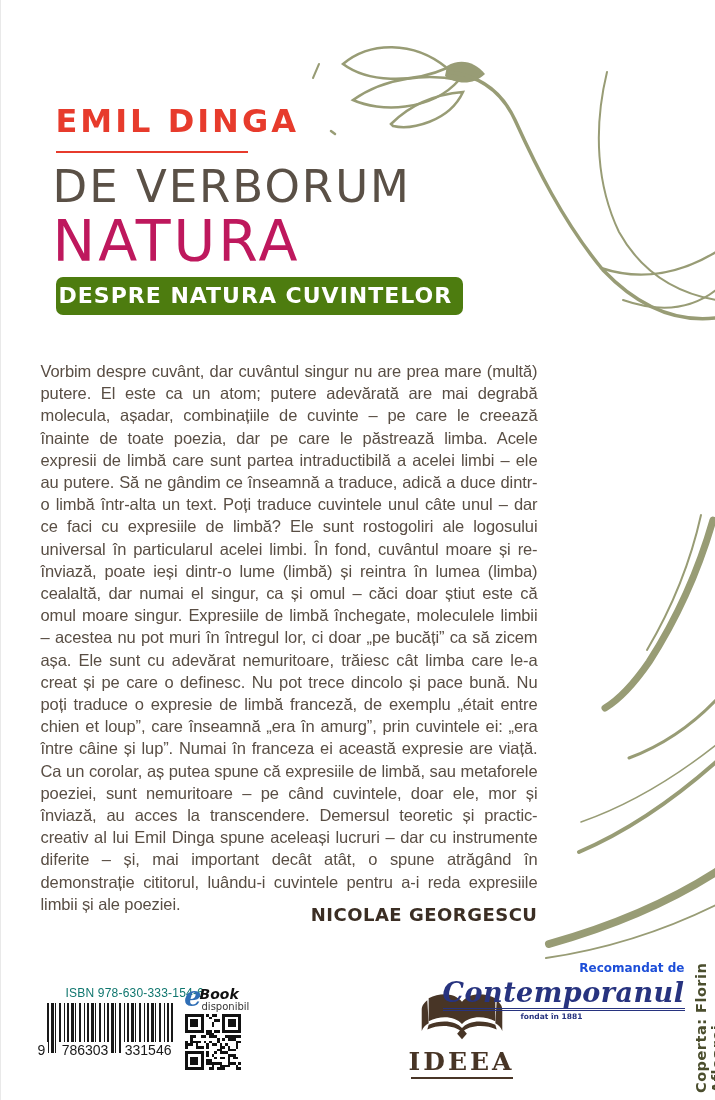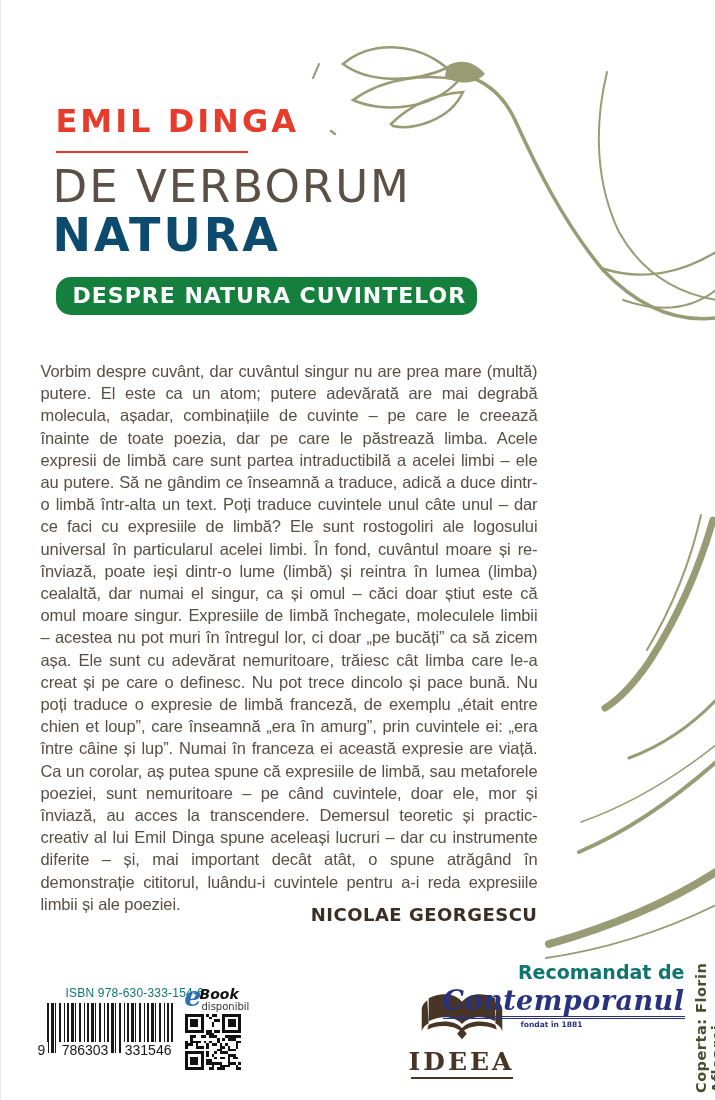--- a/index.html
+++ b/index.html
@@ -20,29 +20,29 @@
   .author-rule{position:absolute;left:55px;top:151px;width:192px;height:2px;background:#e73b2c;}
   .title-line1{
     position:absolute;left:52px;top:160px;
     font-family:"DejaVu Sans",sans-serif;
     font-size:45px;font-weight:400;letter-spacing:2px;
     color:#5a5046;white-space:nowrap;
   }
   .title-line2{
     position:absolute;left:52px;top:208px;
     font-family:"DejaVu Sans",sans-serif;
-    font-size:46px;font-weight:700;letter-spacing:3px;
-    color:#0c4a6e;white-space:nowrap;
+    font-size:57px;font-weight:400;letter-spacing:3px;
+    color:#be185d;white-space:nowrap;
   }
   .subtitle-badge{
     position:absolute;left:55px;top:277px;
-    background:#15803d;color:#ffffff;border-radius:15px;
+    background:#4d7c0f;color:#ffffff;border-radius:7px;
     font-family:"DejaVu Sans",sans-serif;
     font-size:22px;font-weight:700;letter-spacing:1px;
-    padding:6px 11px 7px 17px;white-space:nowrap;
+    padding:6px 11px 7px 3px;white-space:nowrap;
   }
 
   
   .blurb{
     position:absolute;left:40px;top:360px;width:497px;
     font-size:16.5px;line-height:22.2px;letter-spacing:-0.1px;
     color:#594e44;text-align:justify;
   }
   .blurb-author{
     position:absolute;left:40px;top:904px;width:497px;
@@ -88,21 +88,21 @@
     font-family:"DejaVu Serif",serif;font-size:25px;font-weight:700;
     letter-spacing:3px;margin-top:1px;
   }
   .publisher-rule{height:2px;background:#483526;width:102px;margin:1px auto 2px auto;}
   .publisher-name2{
     font-family:"DejaVu Serif",serif;font-size:12.5px;font-weight:700;letter-spacing:2.5px;margin-top:47px;
   }
 
   .recommend{position:absolute;right:30px;top:961px;text-align:right;}
   .recommend-label{
-    font-family:"DejaVu Sans",sans-serif;font-size:19px;font-weight:700;color:#0f766e;
+    font-family:"DejaVu Sans",sans-serif;font-size:12px;font-weight:700;color:#1d4ed8;
   }
   .brand{
     display:inline-block;font-family:"DejaVu Serif",serif;font-style:italic;font-weight:700;
     font-size:27px;color:#27337f;letter-spacing:0.5px;
     border-bottom:3px double #27337f;padding-bottom:0;margin-top:2px;
   }
   .brand-founded{
     font-family:"DejaVu Sans",sans-serif;font-size:7.5px;font-weight:700;color:#27337f;
     margin:1px 24px 4px 0;
     text-align:center;

